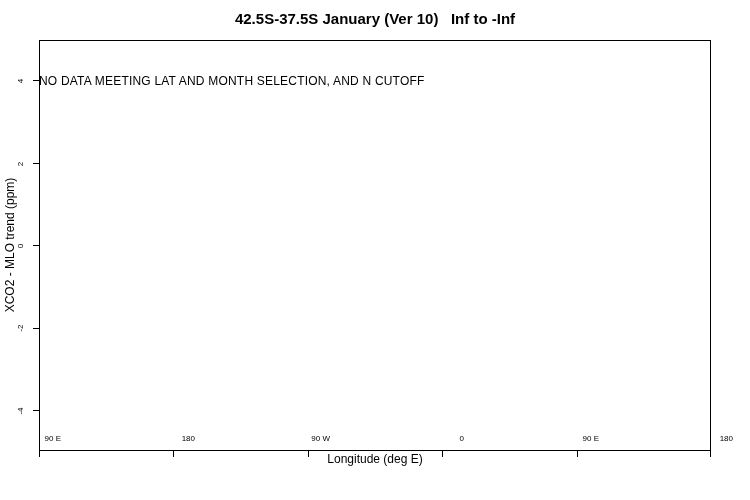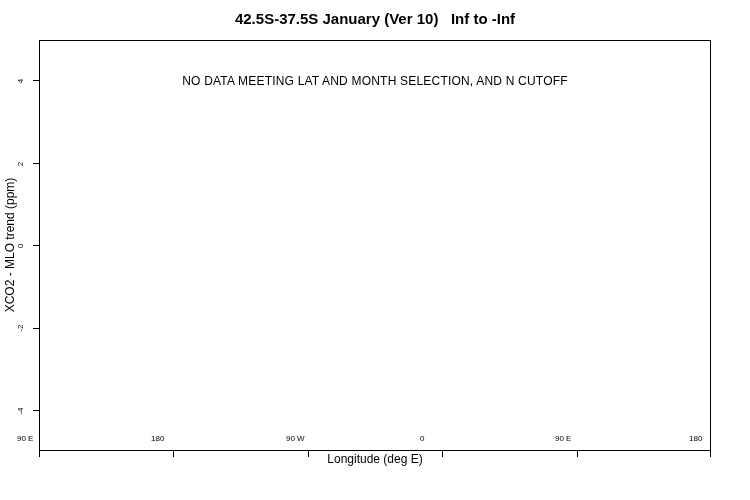--- a/index.html
+++ b/index.html
@@ -34,21 +34,21 @@
     height: 411px;
     border: 1px solid #000000;
     box-sizing: border-box;
     background: #ffffff;
   }
   .annotation {
     position: absolute;
     left: 39px;
     width: 672px;
     top: 74px;
-    text-align: center;
+    text-align: left;
     font-size: 12px;
     letter-spacing: 0.2px;
   }
   .tick {
     position: absolute;
     background: #000000;
   }
   .y-tick-mark { left: 33px; width: 6px; height: 1px; }
   .x-tick-mark { top: 451px; width: 1px; height: 6px; }
   .y-tick-label {
@@ -59,21 +59,21 @@
     transform: rotate(-90deg);
     font-size: 8px;
     line-height: 12px;
     text-align: center;
   }
   .x-tick-label {
     position: absolute;
     top: 434px;
     width: 44px;
     font-size: 8px;
-    text-align: left;
+    text-align: right;
     white-space: nowrap;
   }
   .x-axis-title {
     position: absolute;
     left: 39px;
     width: 672px;
     top: 452px;
     text-align: center;
     font-size: 12px;
   }

